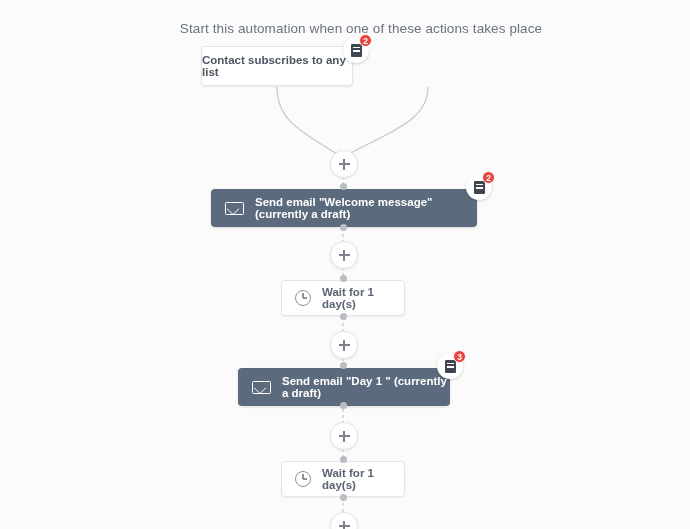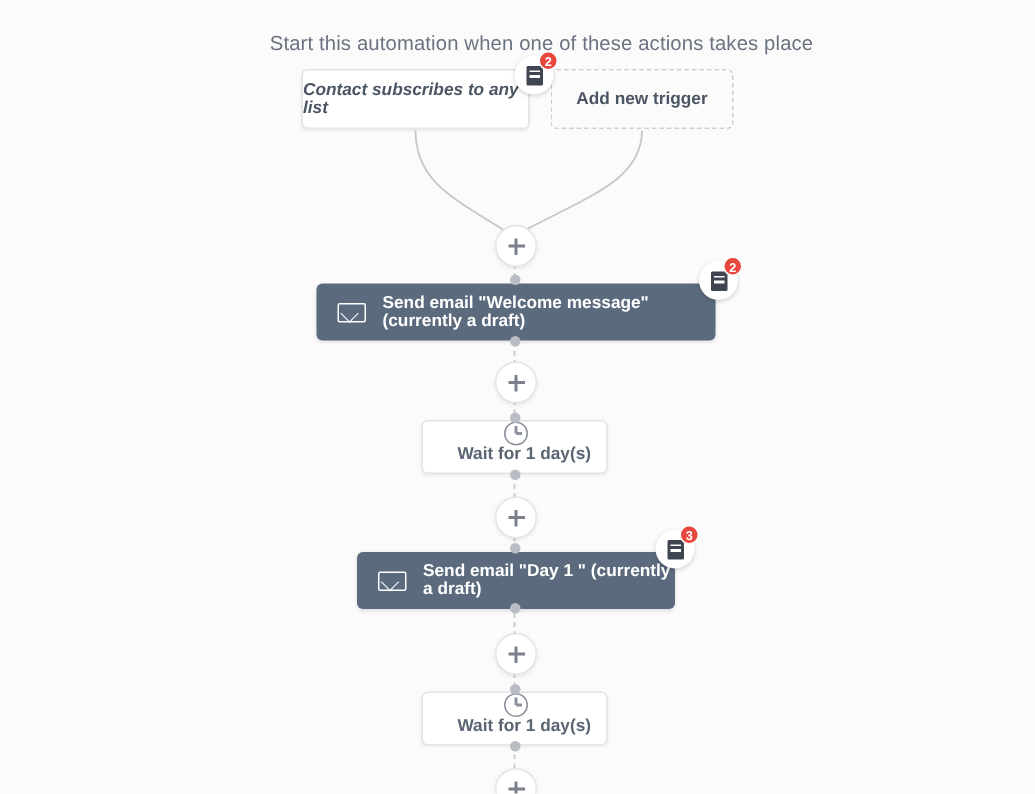--- a/index.html
+++ b/index.html
@@ -54,21 +54,20 @@
     color: #4b5563;
     box-sizing: border-box;
   }
   .trigger-solid {
     left: 201px;
     top: 46px;
     width: 152px;
     background: #ffffff;
     border: 1px solid #e2e4e7;
     box-shadow: 0 1px 2px rgba(0,0,0,.07);
-    font-style: italic;
   }
   .trigger-dashed {
     left: 367px;
     top: 46px;
     width: 122px;
     background: transparent;
     border: 1px dashed #c9ccd1;
   }
 
   
@@ -186,21 +185,20 @@
     border: 1px solid #e2e4e7;
     box-shadow: 0 1px 2px rgba(0,0,0,.06);
     display: flex;
     align-items: center;
     padding-left: 13px;
     box-sizing: border-box;
     font-size: 11.5px;
     font-weight: bold;
     color: #5a6472;
     z-index: 4;
-    flex-direction: column;
   }
   .wait-box .clock {
     width: 16px;
     height: 16px;
     border: 1.4px solid #8b919b;
     border-radius: 50%;
     margin-right: 11px;
     position: relative;
     flex: none;
     box-sizing: border-box;
@@ -256,23 +254,20 @@
 
   <div class="trigger-box trigger-solid">
     <span>Contact subscribes to any list</span>
   </div>
 
   <div class="badge" style="left:343px; top:37px;">
     <span class="note"></span>
     <span class="count">2</span>
   </div>
 
-  <div class="trigger-box trigger-dashed">
-    <span>Add new trigger</span>
-  </div>
 
   <div class="plus" style="left:330px; top:150px;"></div>
   <div class="dot" style="left:339.5px; top:183px;"></div>
 
   <div class="email-bar" style="left:211px; top:189px; width:266px;">
     <span class="env"></span>
     <span>Send email "Welcome message" (currently a draft)</span>
   </div>
   <div class="badge" style="left:466px; top:174px;">
     <span class="note"></span>

